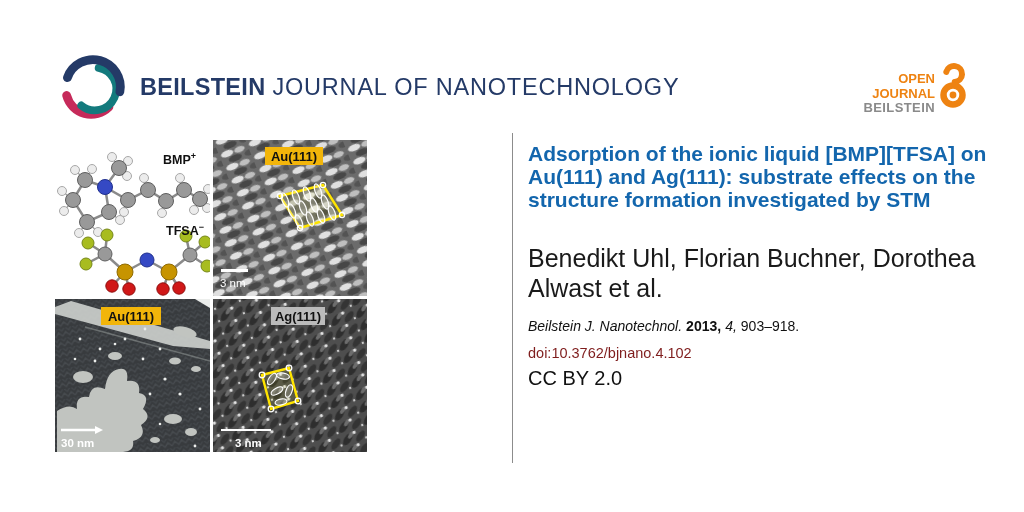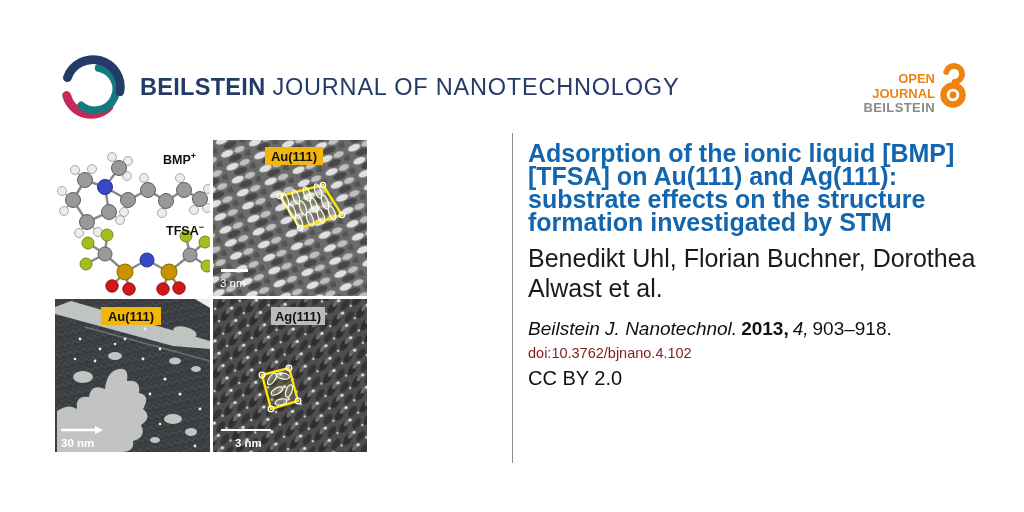--- a/index.html
+++ b/index.html
@@ -29,24 +29,24 @@
   .lbl-bmp{top:11px;right:14px;}
   .lbl-tfsa{top:82px;right:6px;}
   svg text{font-family:"Liberation Sans",sans-serif;}
   .stm-label-text{font-size:13px;font-weight:bold;fill:#111;}
   .scale-text{font-size:11.5px;fill:#ffffff;}
   .scale-text.b{font-weight:bold;}
 
   
   .divider{position:absolute;left:512px;top:133px;width:1px;height:330px;background:#8c8c8c;}
   .art-title{position:absolute;left:528px;top:142px;width:462px;
-             font-size:25px;font-weight:bold;line-height:23px;color:#1366ad;}
+             font-size:21px;font-weight:bold;line-height:23px;color:#1366ad;}
   .art-authors{position:absolute;left:528px;top:243px;width:470px;
                font-size:25px;line-height:30px;color:#1a1a1a;}
-  .art-citation{position:absolute;left:528px;top:318px;font-size:19px;color:#111;}
+  .art-citation{position:absolute;left:528px;top:318px;font-size:14px;color:#111;}
   .art-citation span{margin-right:4px;}
   .cit-journal{font-style:italic;}
   .cit-year{font-weight:bold;}
   .cit-volume{font-style:italic;}
   .art-doi{position:absolute;left:528px;top:345px;font-size:14.5px;color:#7f1d1d;}
   .art-license{position:absolute;left:528px;top:367px;font-size:20px;color:#111;}
 </style>
 </head>
 <body>
 

